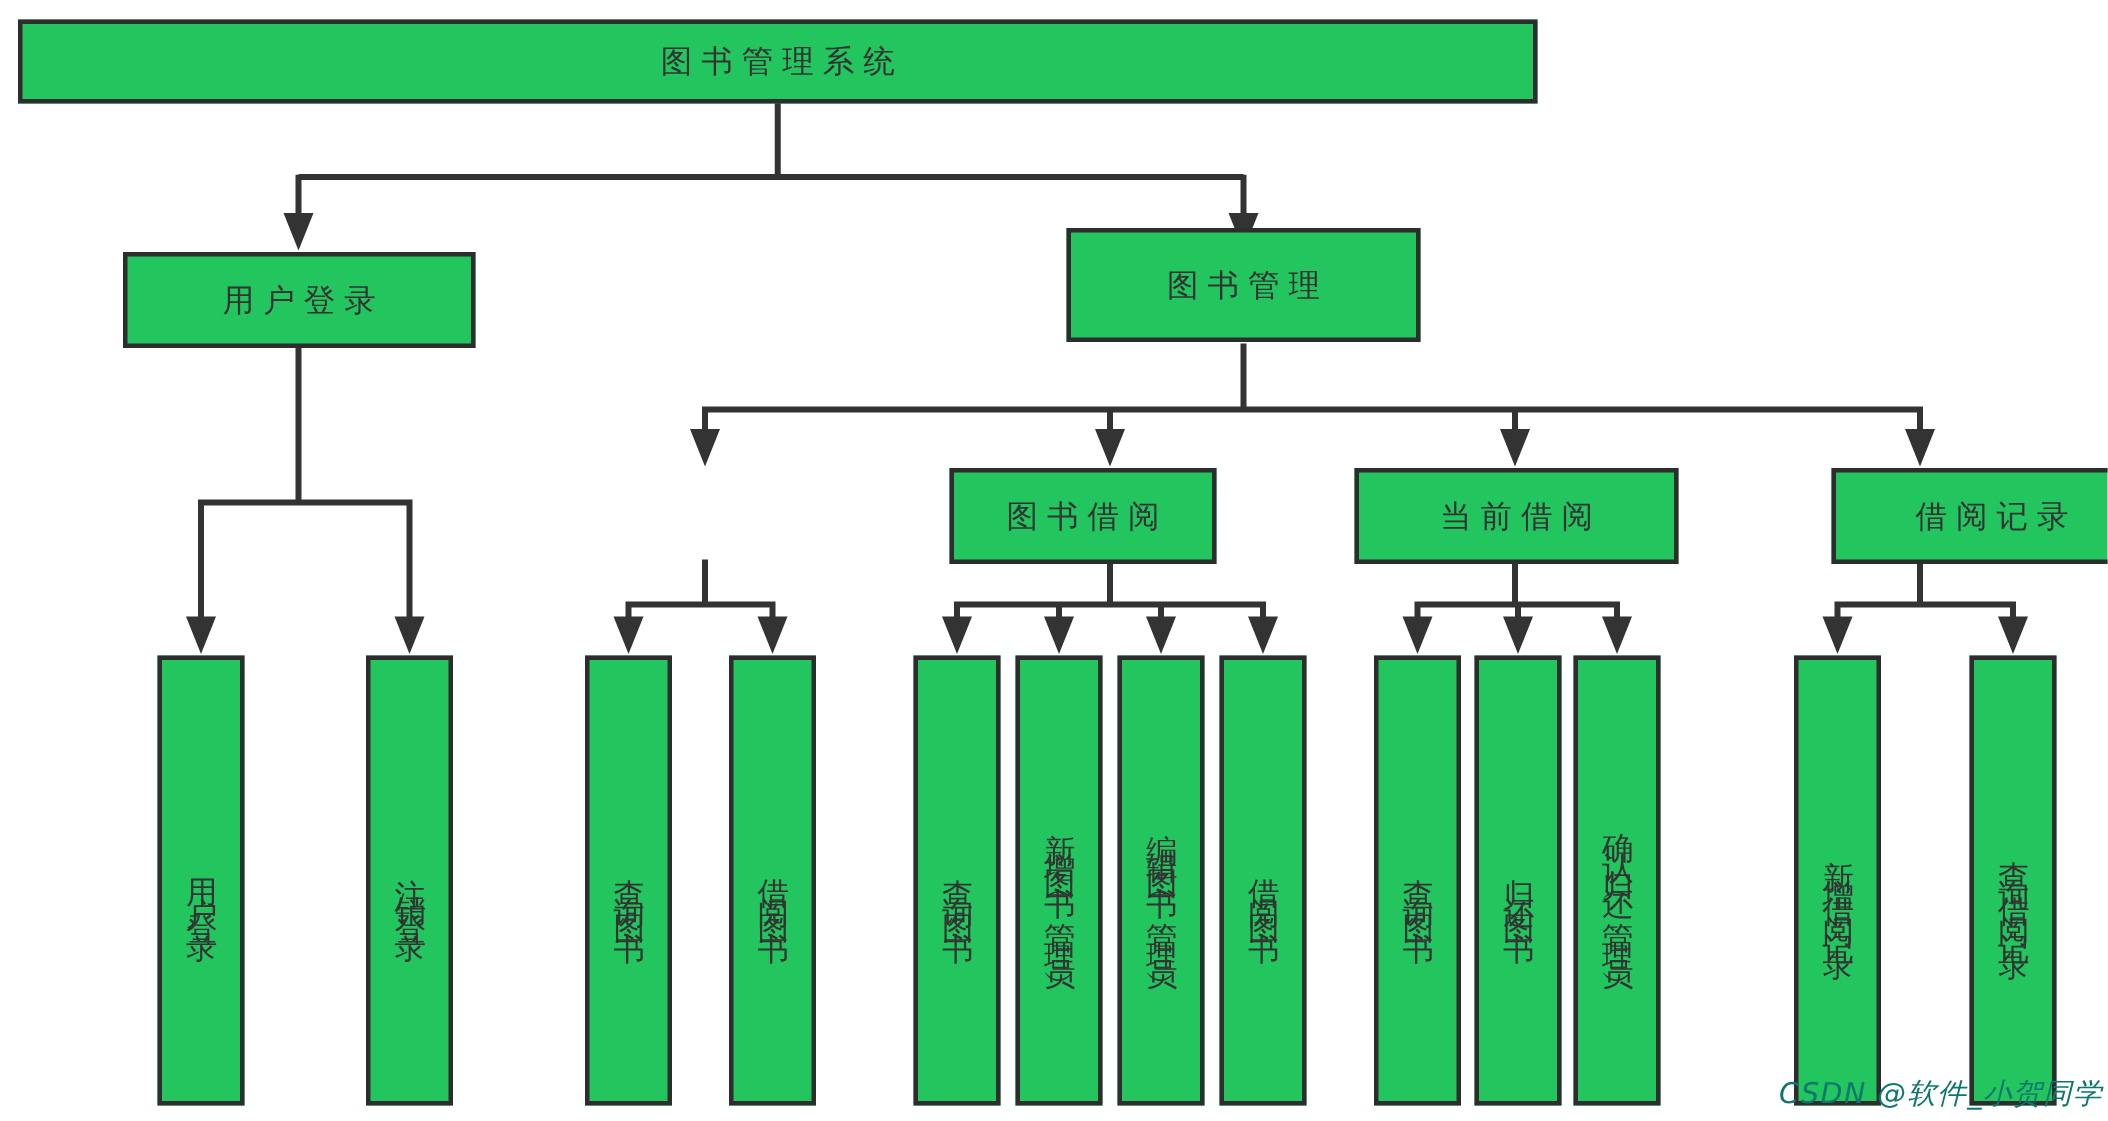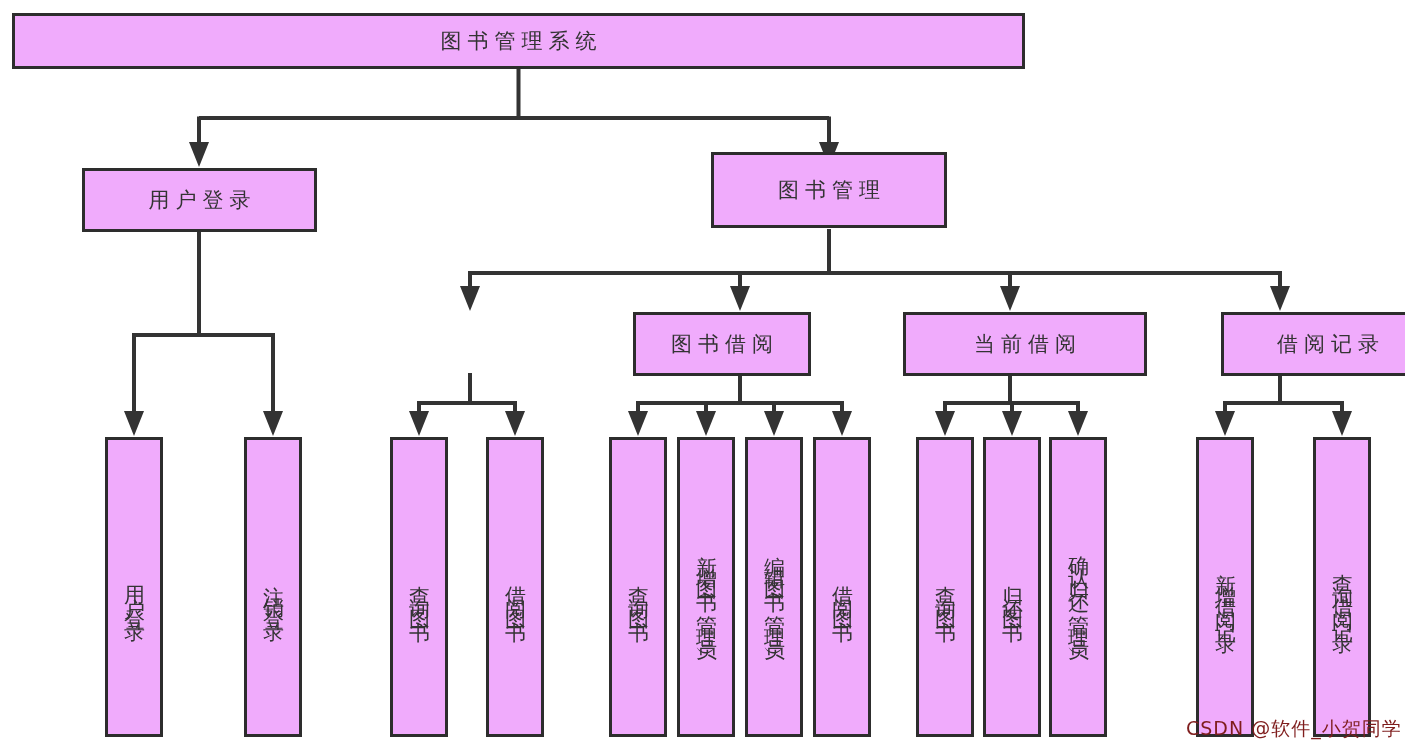--- a/index.html
+++ b/index.html
@@ -8,21 +8,21 @@
     background: #ffffff;
     font-family: "DejaVu Sans", sans-serif;
     position: relative;
     overflow: hidden;
   }
   .stage { position: absolute; left: 0; top: 0; width: 1405px; height: 747px; }
   svg.connectors { position: absolute; left: 0; top: 0; z-index: 1; }
   .node {
     position: absolute;
     border: 3px solid #2d2d2d;
-    background: #f0abfc;
+    background: #22c55e;
     display: flex;
     align-items: center;
     justify-content: center;
     color: #333333;
     z-index: 2;
     box-sizing: border-box;
   }
   .h .label {
     font-size: 21px;
     letter-spacing: 6px;
@@ -38,44 +38,45 @@
     letter-spacing: 12px;
     margin-bottom: -12px;
     color: #333333;
   }
   
   #n-root   { left: 12px;   top: 13px;  width: 1013px; height: 56px; }
   #n-login  { left: 82px;   top: 168px; width: 235px;  height: 64px; }
   #n-mgmt   { left: 711px;  top: 152px; width: 236px;  height: 76px; }
   #n-newrec { left: 363px;  top: 312px; width: 214px;  height: 64px; }
   #n-borrow { left: 633px;  top: 312px; width: 178px;  height: 64px; }
-  #n-cur    { left: 903px;  top: 312px; width: 244px;  height: 64px; }
+  #n-cur    { left: 903px;  top: 312px; width: 216px;  height: 64px; }
   #n-rec    { left: 1173px; top: 312px; width: 214px;  height: 64px; margin-left: 48px; }
   
   #l1  { left: 105px; }
   #l2  { left: 244px; }
   #l3  { left: 390px; }
   #l4  { left: 486px; }
   #l5  { left: 609px; }
   #l6  { left: 677px; }
   #l7  { left: 745px; }
   #l8  { left: 813px; }
   #l9  { left: 916px; }
   #l10 { left: 983px; }
   #l11 { left: 1049px; }
   #l12 { left: 1196px; }
   #l13 { left: 1313px; }
   .watermark {
     position: absolute;
     left: 1186px; top: 716px;
     font-size: 19px;
     letter-spacing: 1px;
-    color: #7f1d1d;
+    color: #0f766e;
     z-index: 3;
     white-space: nowrap;
+    font-style: italic;
   }
 </style>
 </head>
 <body>
 
 <div class="stage">
 
   <svg class="connectors" width="1405" height="747" viewBox="0 0 1405 747">
 
     <g stroke="#333333" stroke-width="4" fill="none">

